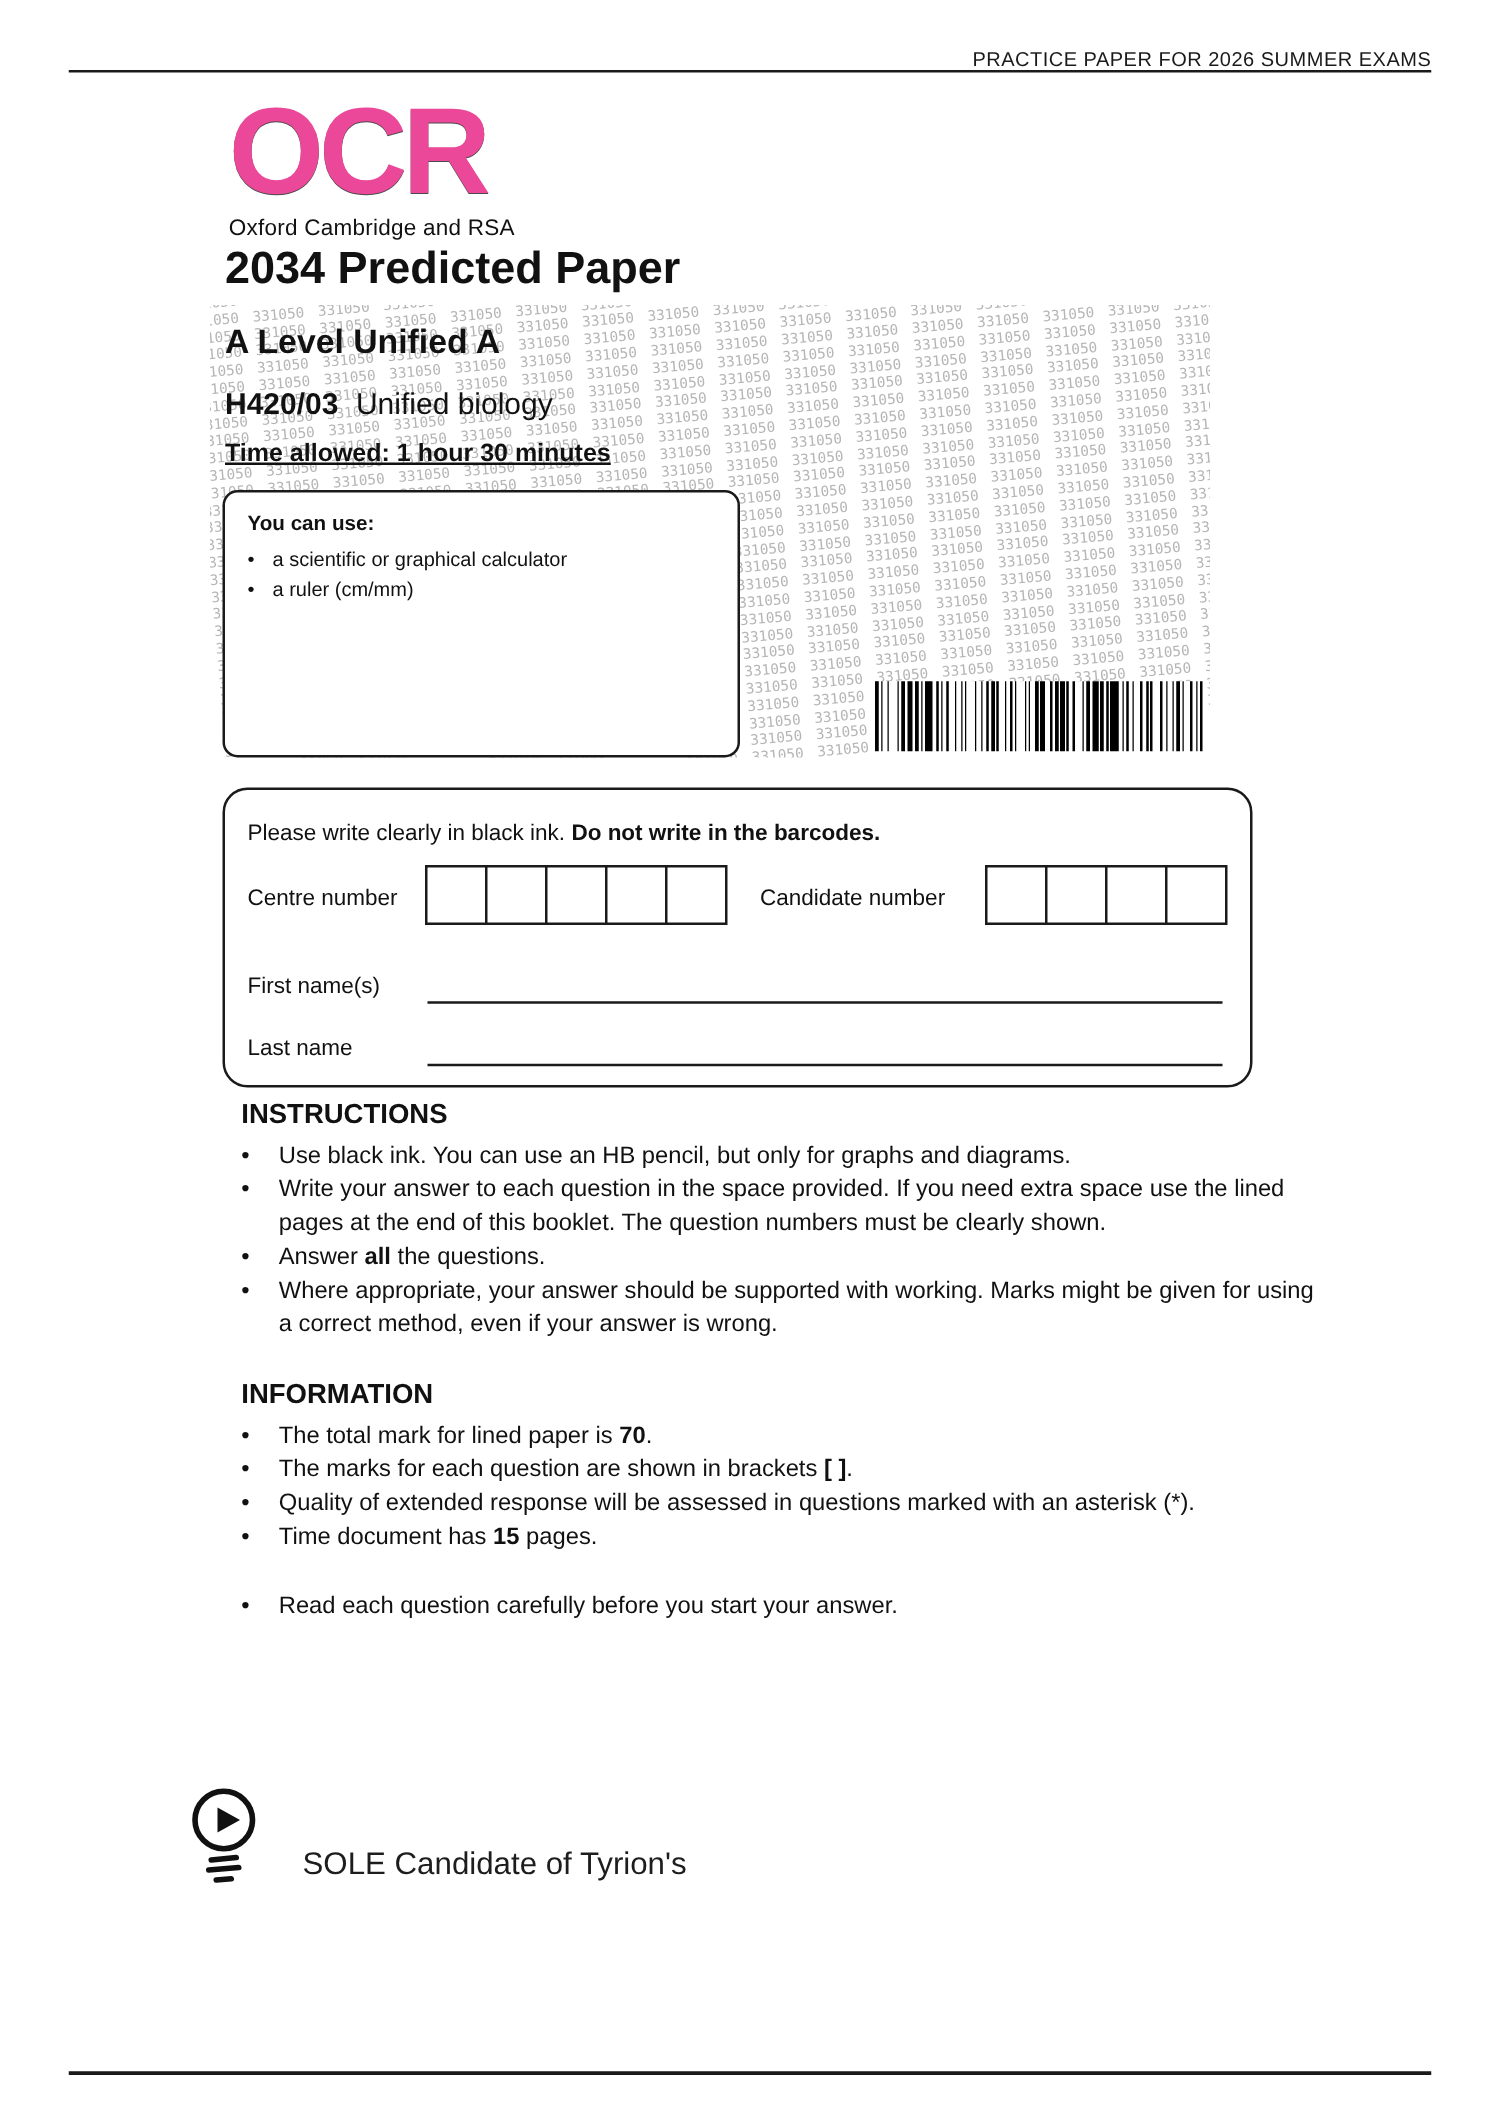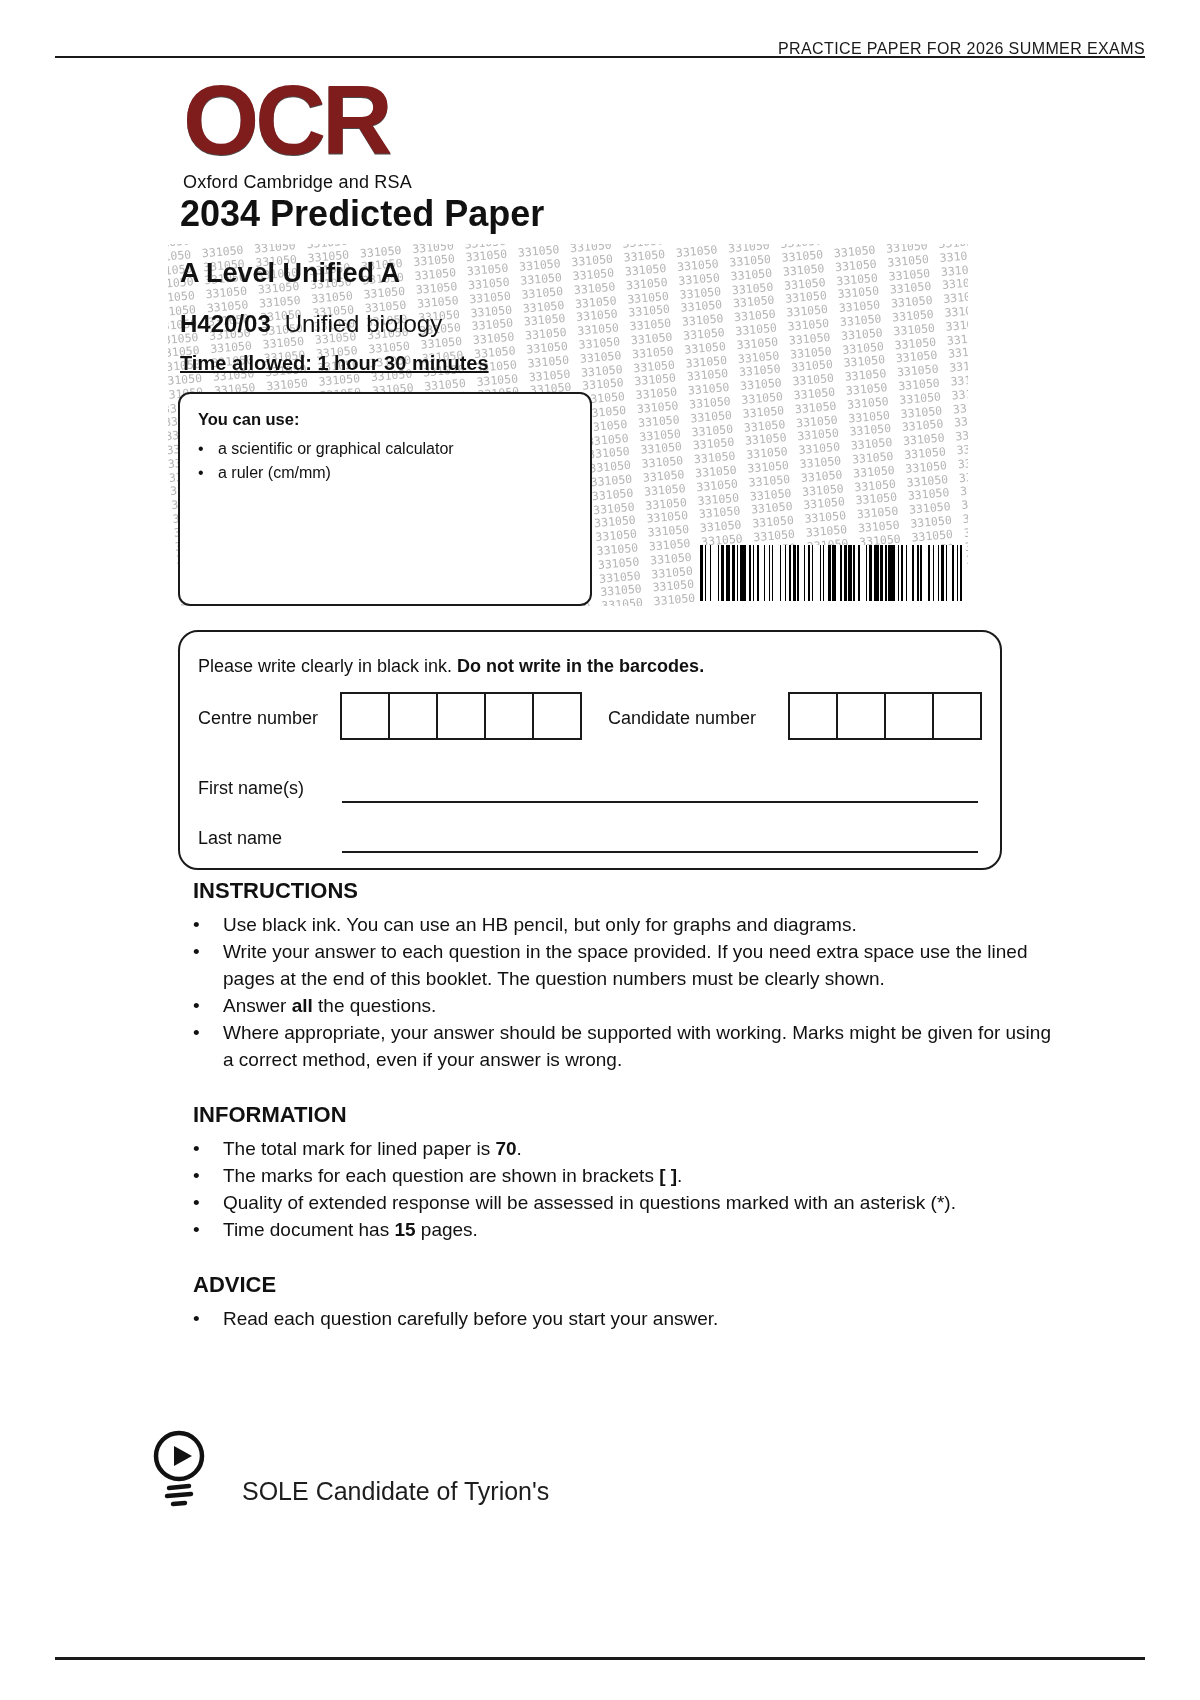--- a/index.html
+++ b/index.html
@@ -13,21 +13,21 @@
   .banner{position:absolute;top:40px;right:55px;font-size:16px;letter-spacing:.4px;color:#1a1a1a;}
 
   
   .watermark{position:absolute;left:168px;top:244px;width:800px;height:362px;overflow:hidden;z-index:0;pointer-events:none;}
   .wm-inner{width:1180px;margin:-6px 0 0 -20px;transform:rotate(-5deg);transform-origin:0 0;
             font-family:"DejaVu Sans Mono",monospace;font-size:11.5px;line-height:1.2;
             color:#b5b5b5;word-spacing:4px;word-break:break-word;}
 
   
   .logo{position:absolute;left:183px;top:82px;z-index:2;}
-  .logo-text{font-size:98px;font-weight:900;letter-spacing:-4px;line-height:.78;color:#7f1d1d;
+  .logo-text{font-size:98px;font-weight:900;letter-spacing:-4px;line-height:.78;color:#ec4899;
              text-shadow:0 1px 0 #4a4a4a;}
   .logo-tag{font-size:18px;color:#111;margin-top:14px;letter-spacing:.2px;}
 
   .title{position:absolute;left:180px;top:193px;font-size:36px;font-weight:bold;margin:0;z-index:2;}
   .subject{position:absolute;left:180px;top:258px;font-size:27px;font-weight:bold;margin:0;z-index:2;}
   .codeline{position:absolute;left:180px;top:310px;font-size:24px;z-index:2;}
   .codeline .code{font-weight:bold;margin-right:14px;}
   .timeline{position:absolute;left:180px;top:352px;font-size:20px;font-weight:bold;z-index:2;text-decoration:underline;}
 
   
@@ -282,21 +282,20 @@
             <span class="marker">•</span>
             <span class="btext"><span>Quality of extended response will be assessed in questions marked with an asterisk (*).</span></span>
           </div>
           <div class="bullet-item">
             <span class="marker">•</span>
             <span class="btext"><span>Time document has </span><span class="b">15</span><span> pages.</span></span>
           </div>
         </div>
     </section>
     <section>
-      <h3>ADVICE</h3>
       <div>
           <div class="bullet-item">
             <span class="marker">•</span>
             <span class="btext"><span>Read each question carefully before you start your answer.</span></span>
           </div>
         </div>
     </section>
   </div>
 
   <div class="footer">

